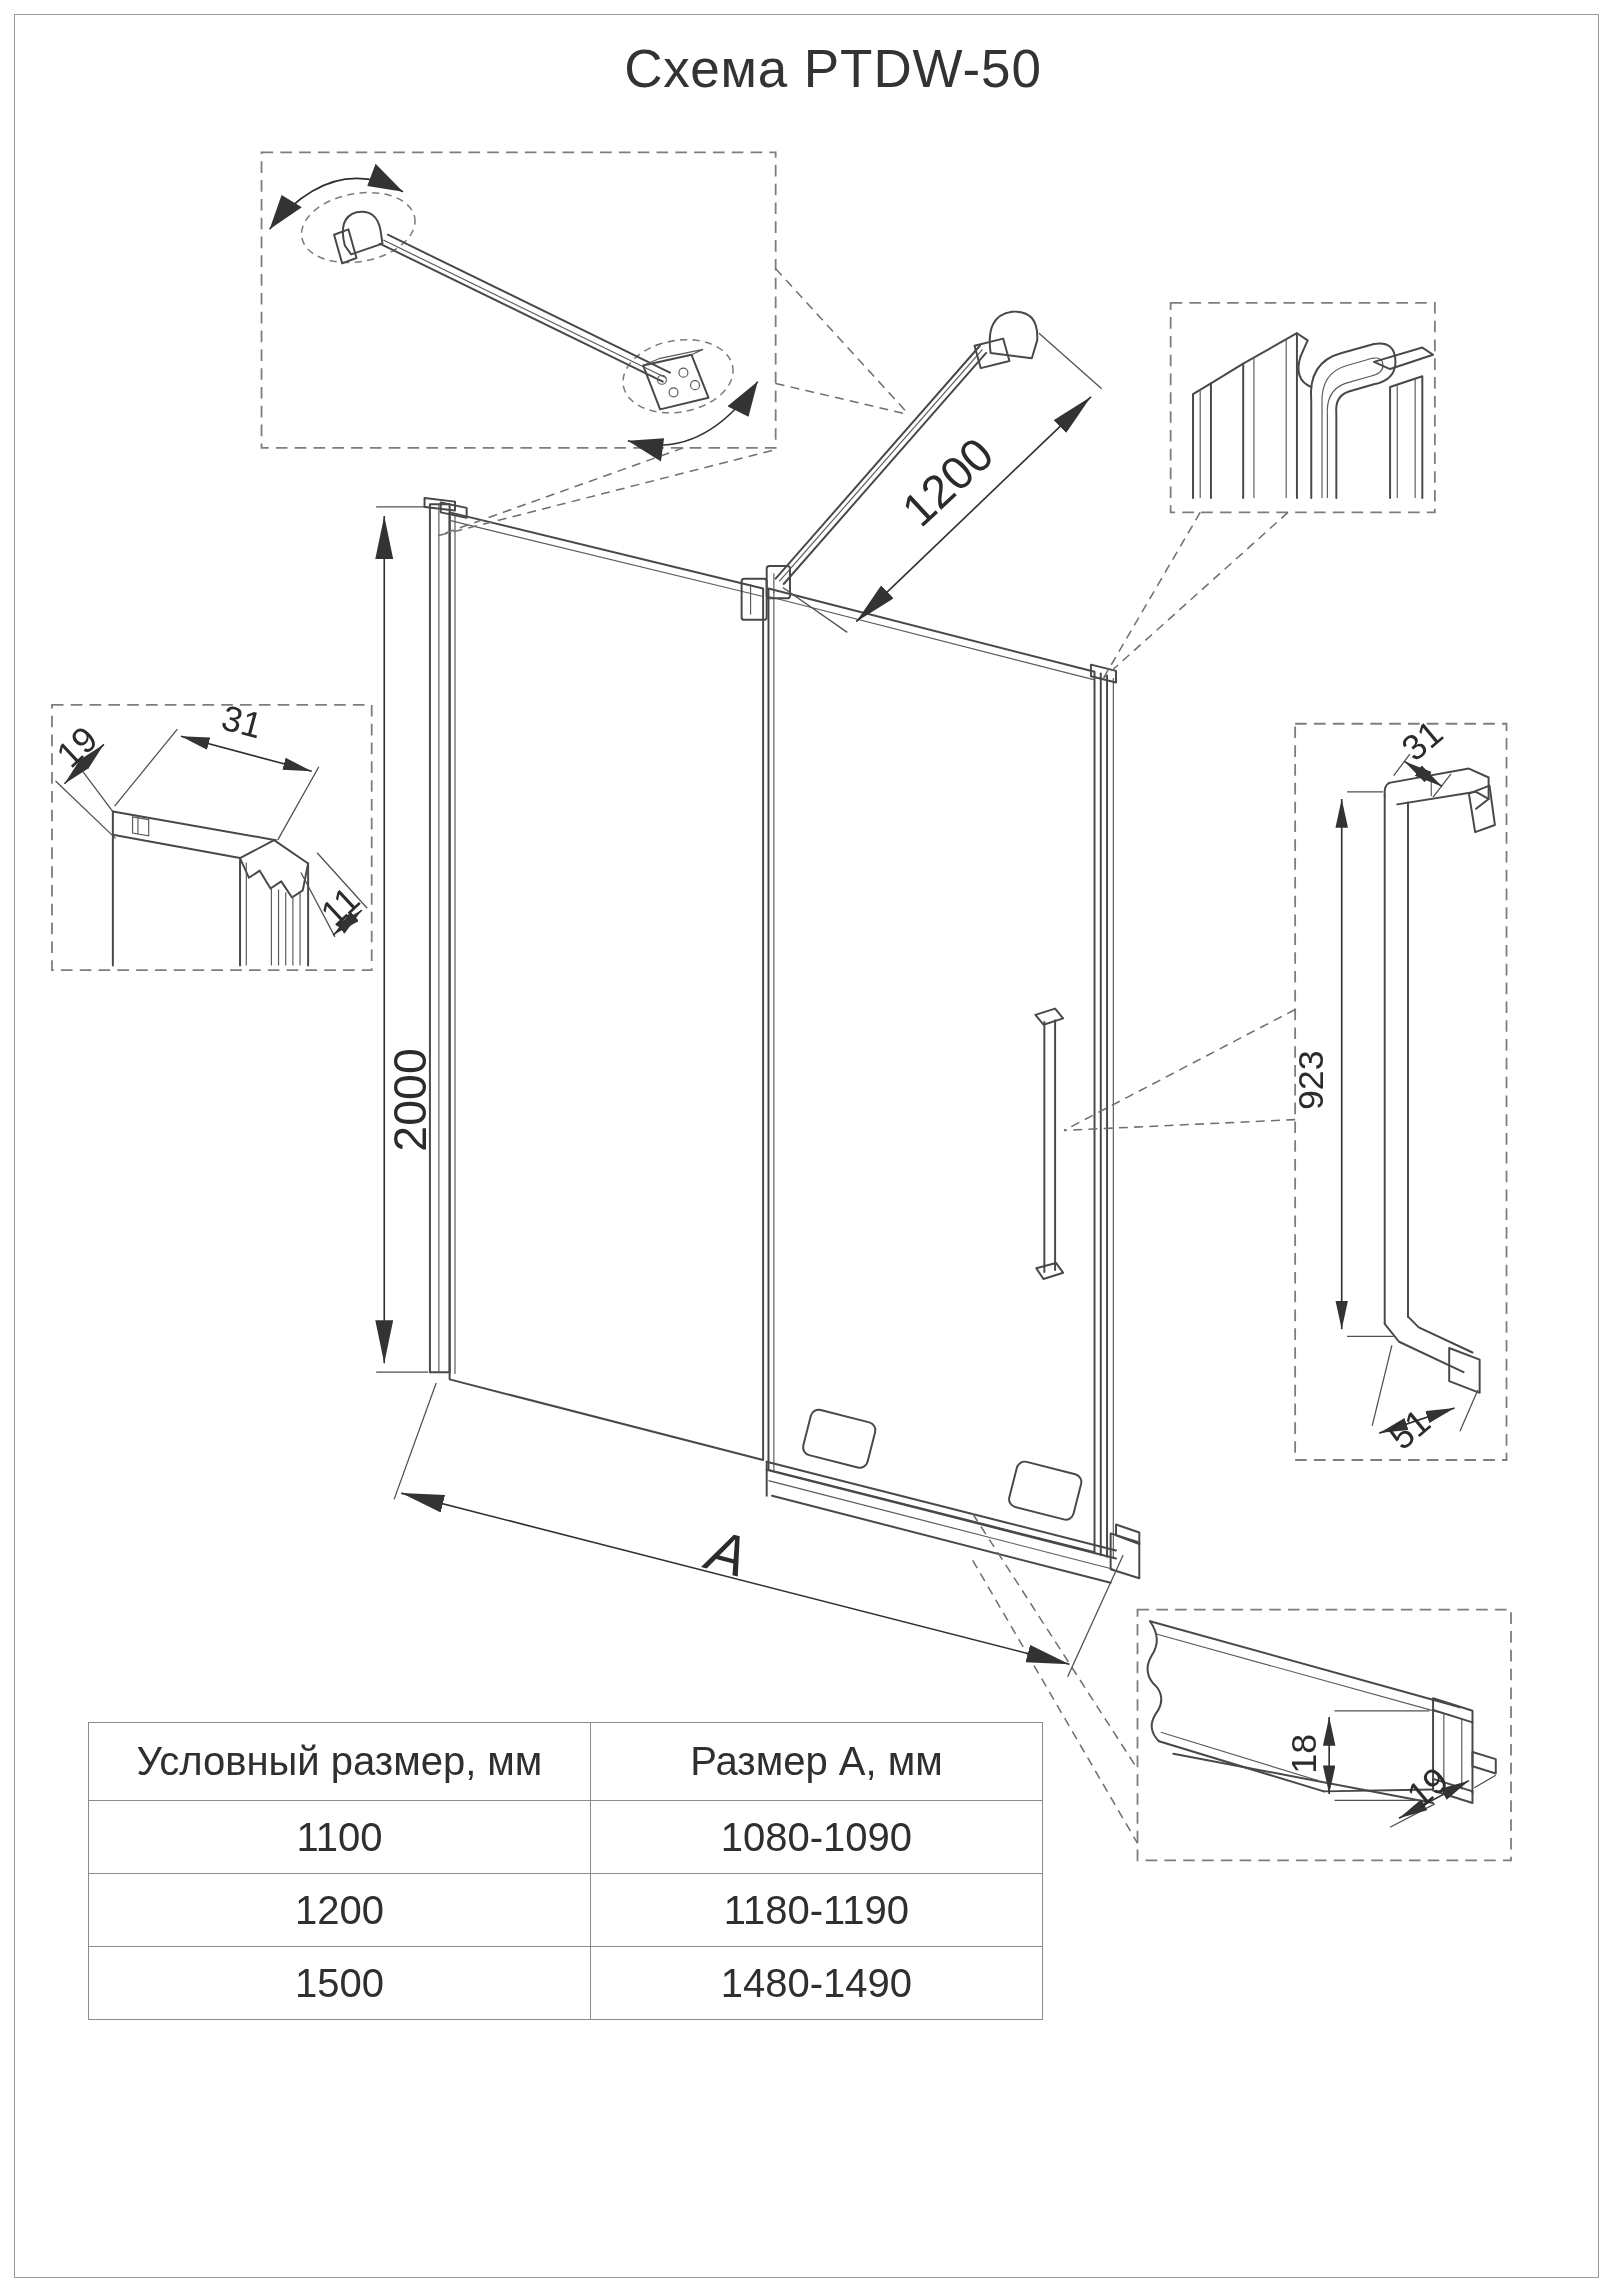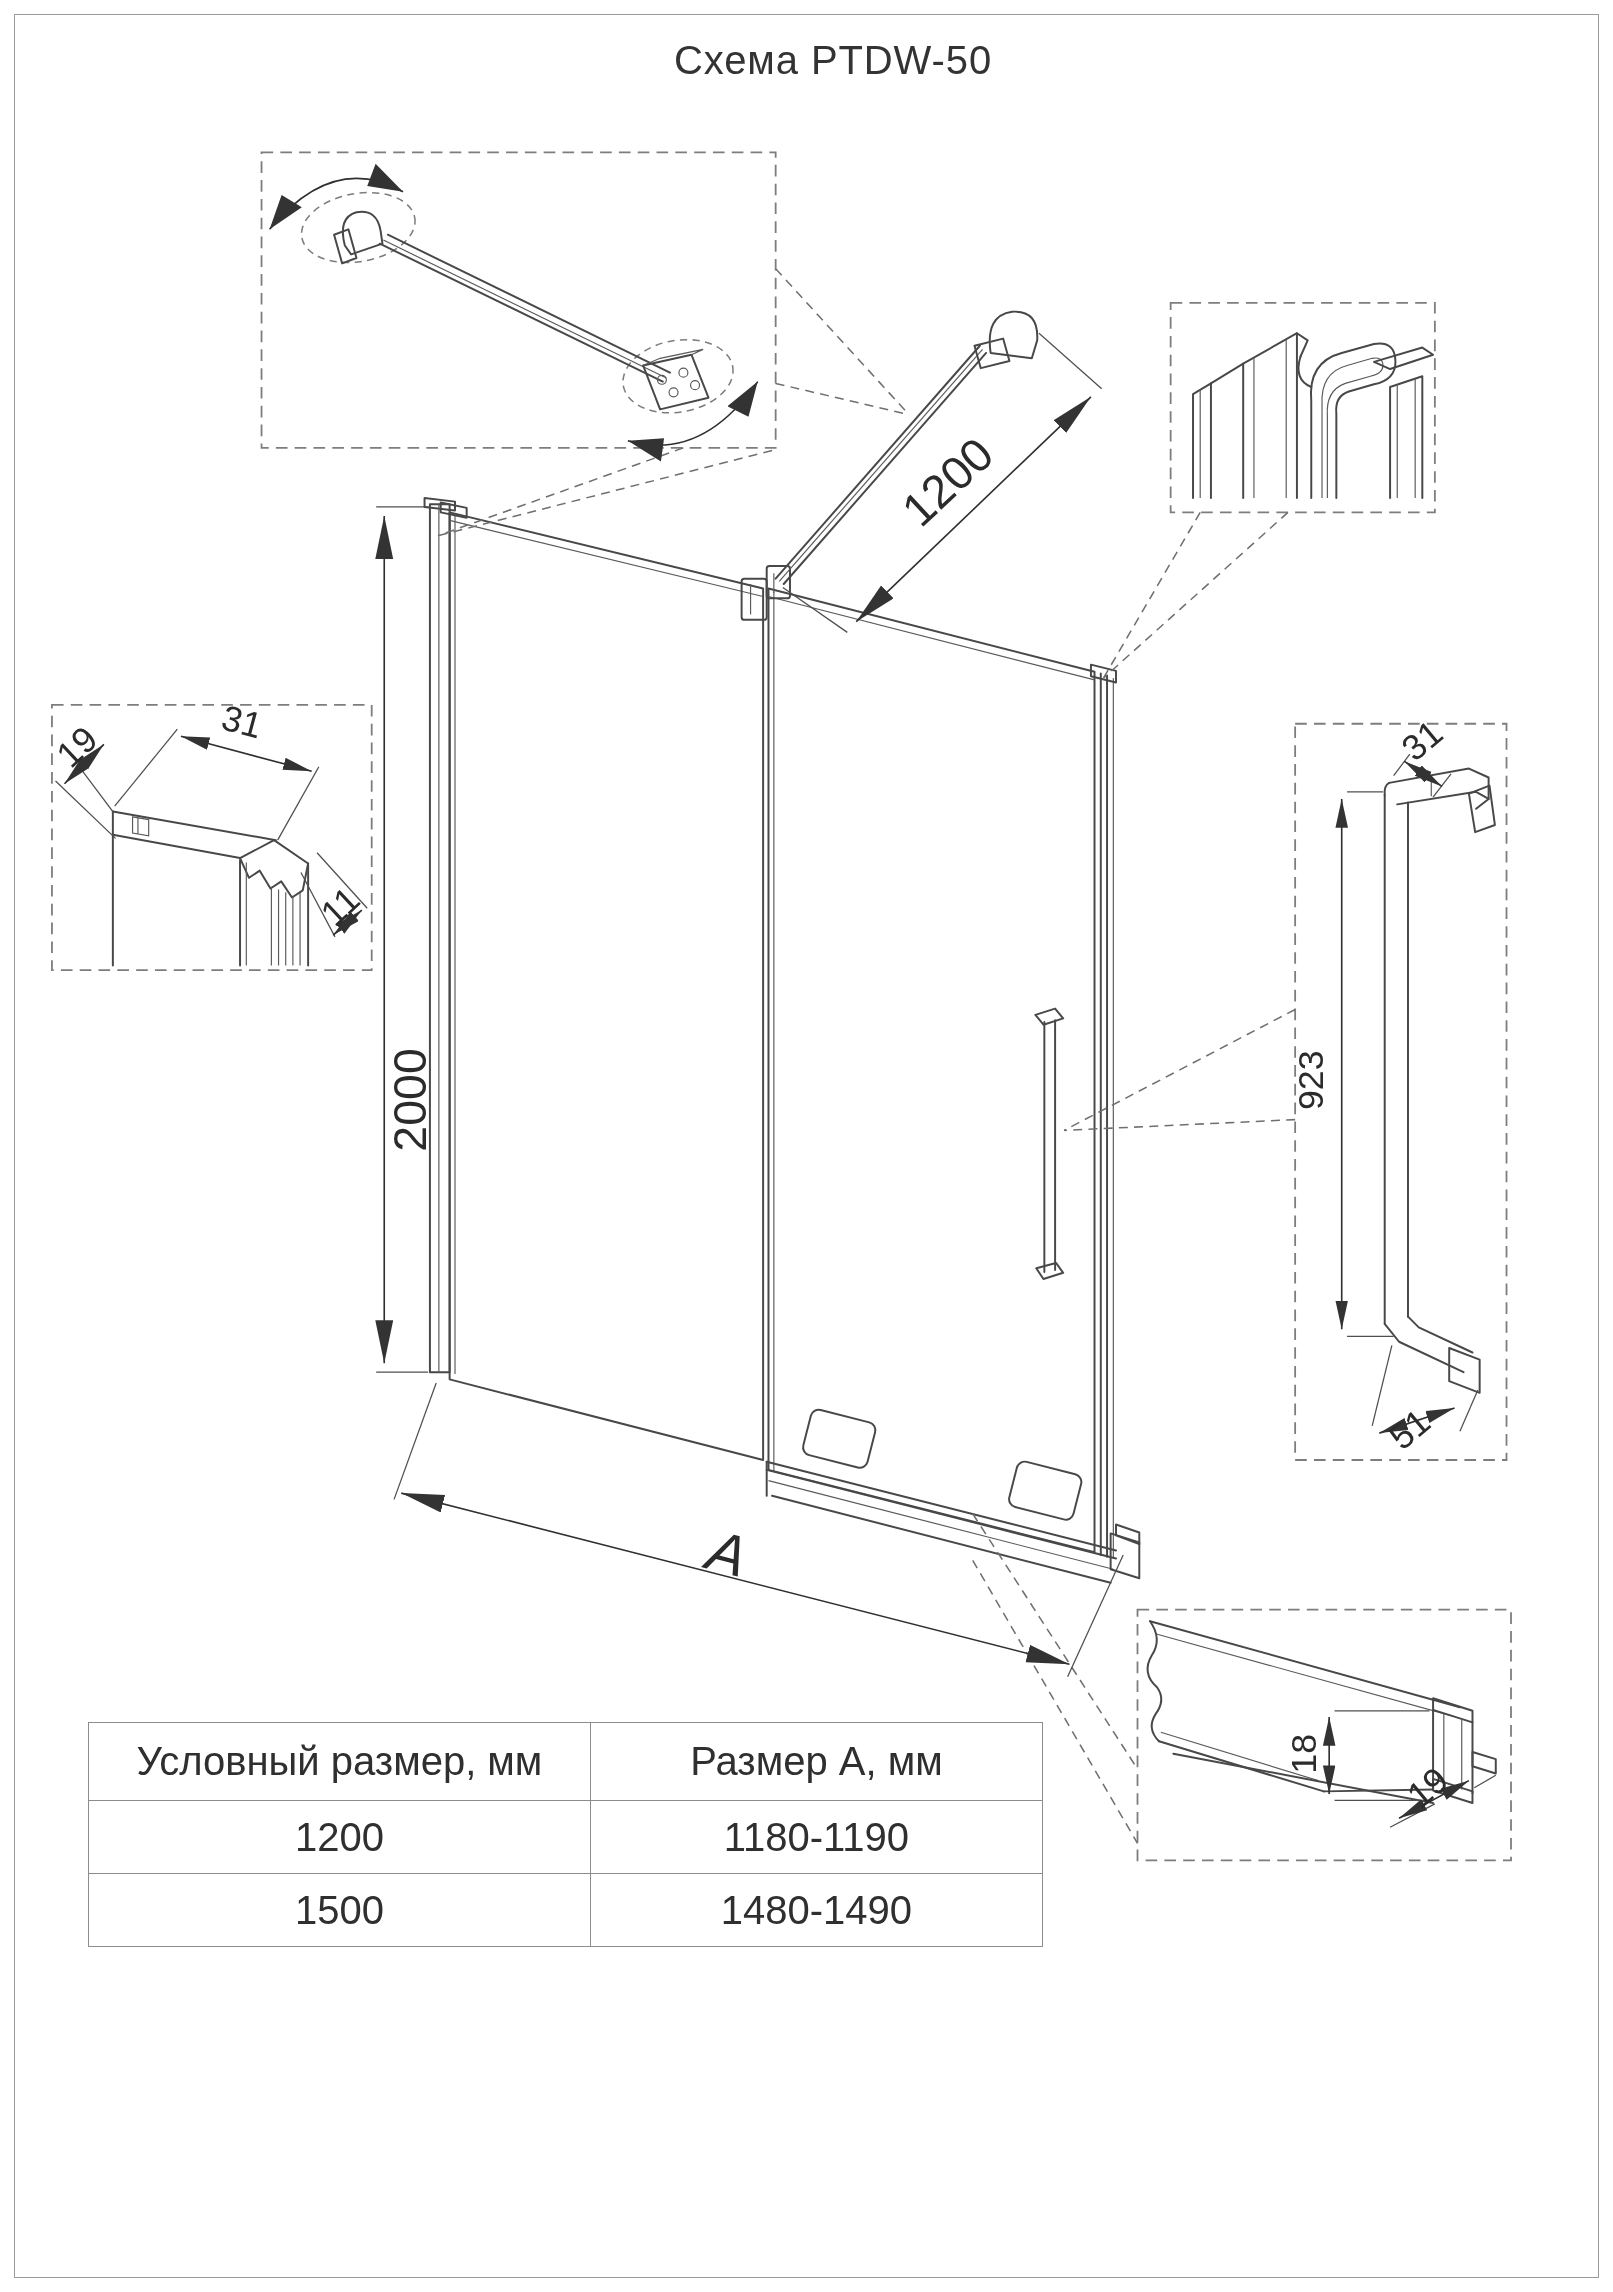--- a/index.html
+++ b/index.html
@@ -6,21 +6,21 @@
   .page {
     position:relative; width:1614px; height:2293px; background:#fff;
     font-family:"Liberation Sans", sans-serif; overflow:hidden;
   }
   .page-border {
     position:absolute; left:14.3px; top:14.3px; width:1583px; height:2262px;
     border:1.8px solid #9a9a9a; pointer-events:none;
   }
   .title {
     position:absolute; left:833px; top:38px; transform:translateX(-50%);
-    font-size:40px; color:#333333; white-space:nowrap; letter-spacing:0.9px;
+    font-size:53px; color:#333333; white-space:nowrap; letter-spacing:0.9px;
   }
   svg.drawing { position:absolute; left:0; top:0; }
   
   .ln   { stroke:#484848; stroke-width:2.2; fill:none; stroke-linejoin:round; stroke-linecap:round; }
   .thin { stroke:#5a5a5a; stroke-width:1.3; fill:none; }
   .dim  { stroke:#2f2f2f; stroke-width:1.8; fill:none; }
   .ext  { stroke:#4f4f4f; stroke-width:1.4; fill:none; }
   .leader { stroke:#6f6f6f; stroke-width:1.7; fill:none; stroke-dasharray:10 7; }
   .dashbox { stroke:#7d7d7d; stroke-width:2; fill:none; stroke-dasharray:13 8; }
   .dashell { stroke:#7d7d7d; stroke-width:1.7; fill:none; stroke-dasharray:8 6; }
@@ -285,20 +285,24 @@
         <col>
       </colgroup>
     <thead>
       <tr>
         <th>Условный размер, мм</th>
         <th>Размер А, мм</th>
       </tr>
     </thead>
     <tbody>
       <tr>
+        <td>1100</td>
+        <td>1080-1090</td>
+      </tr>
+      <tr>
         <td>1200</td>
         <td>1180-1190</td>
       </tr>
       <tr>
         <td>1500</td>
         <td>1480-1490</td>
       </tr>
     </tbody>
   </table>
 </div>

